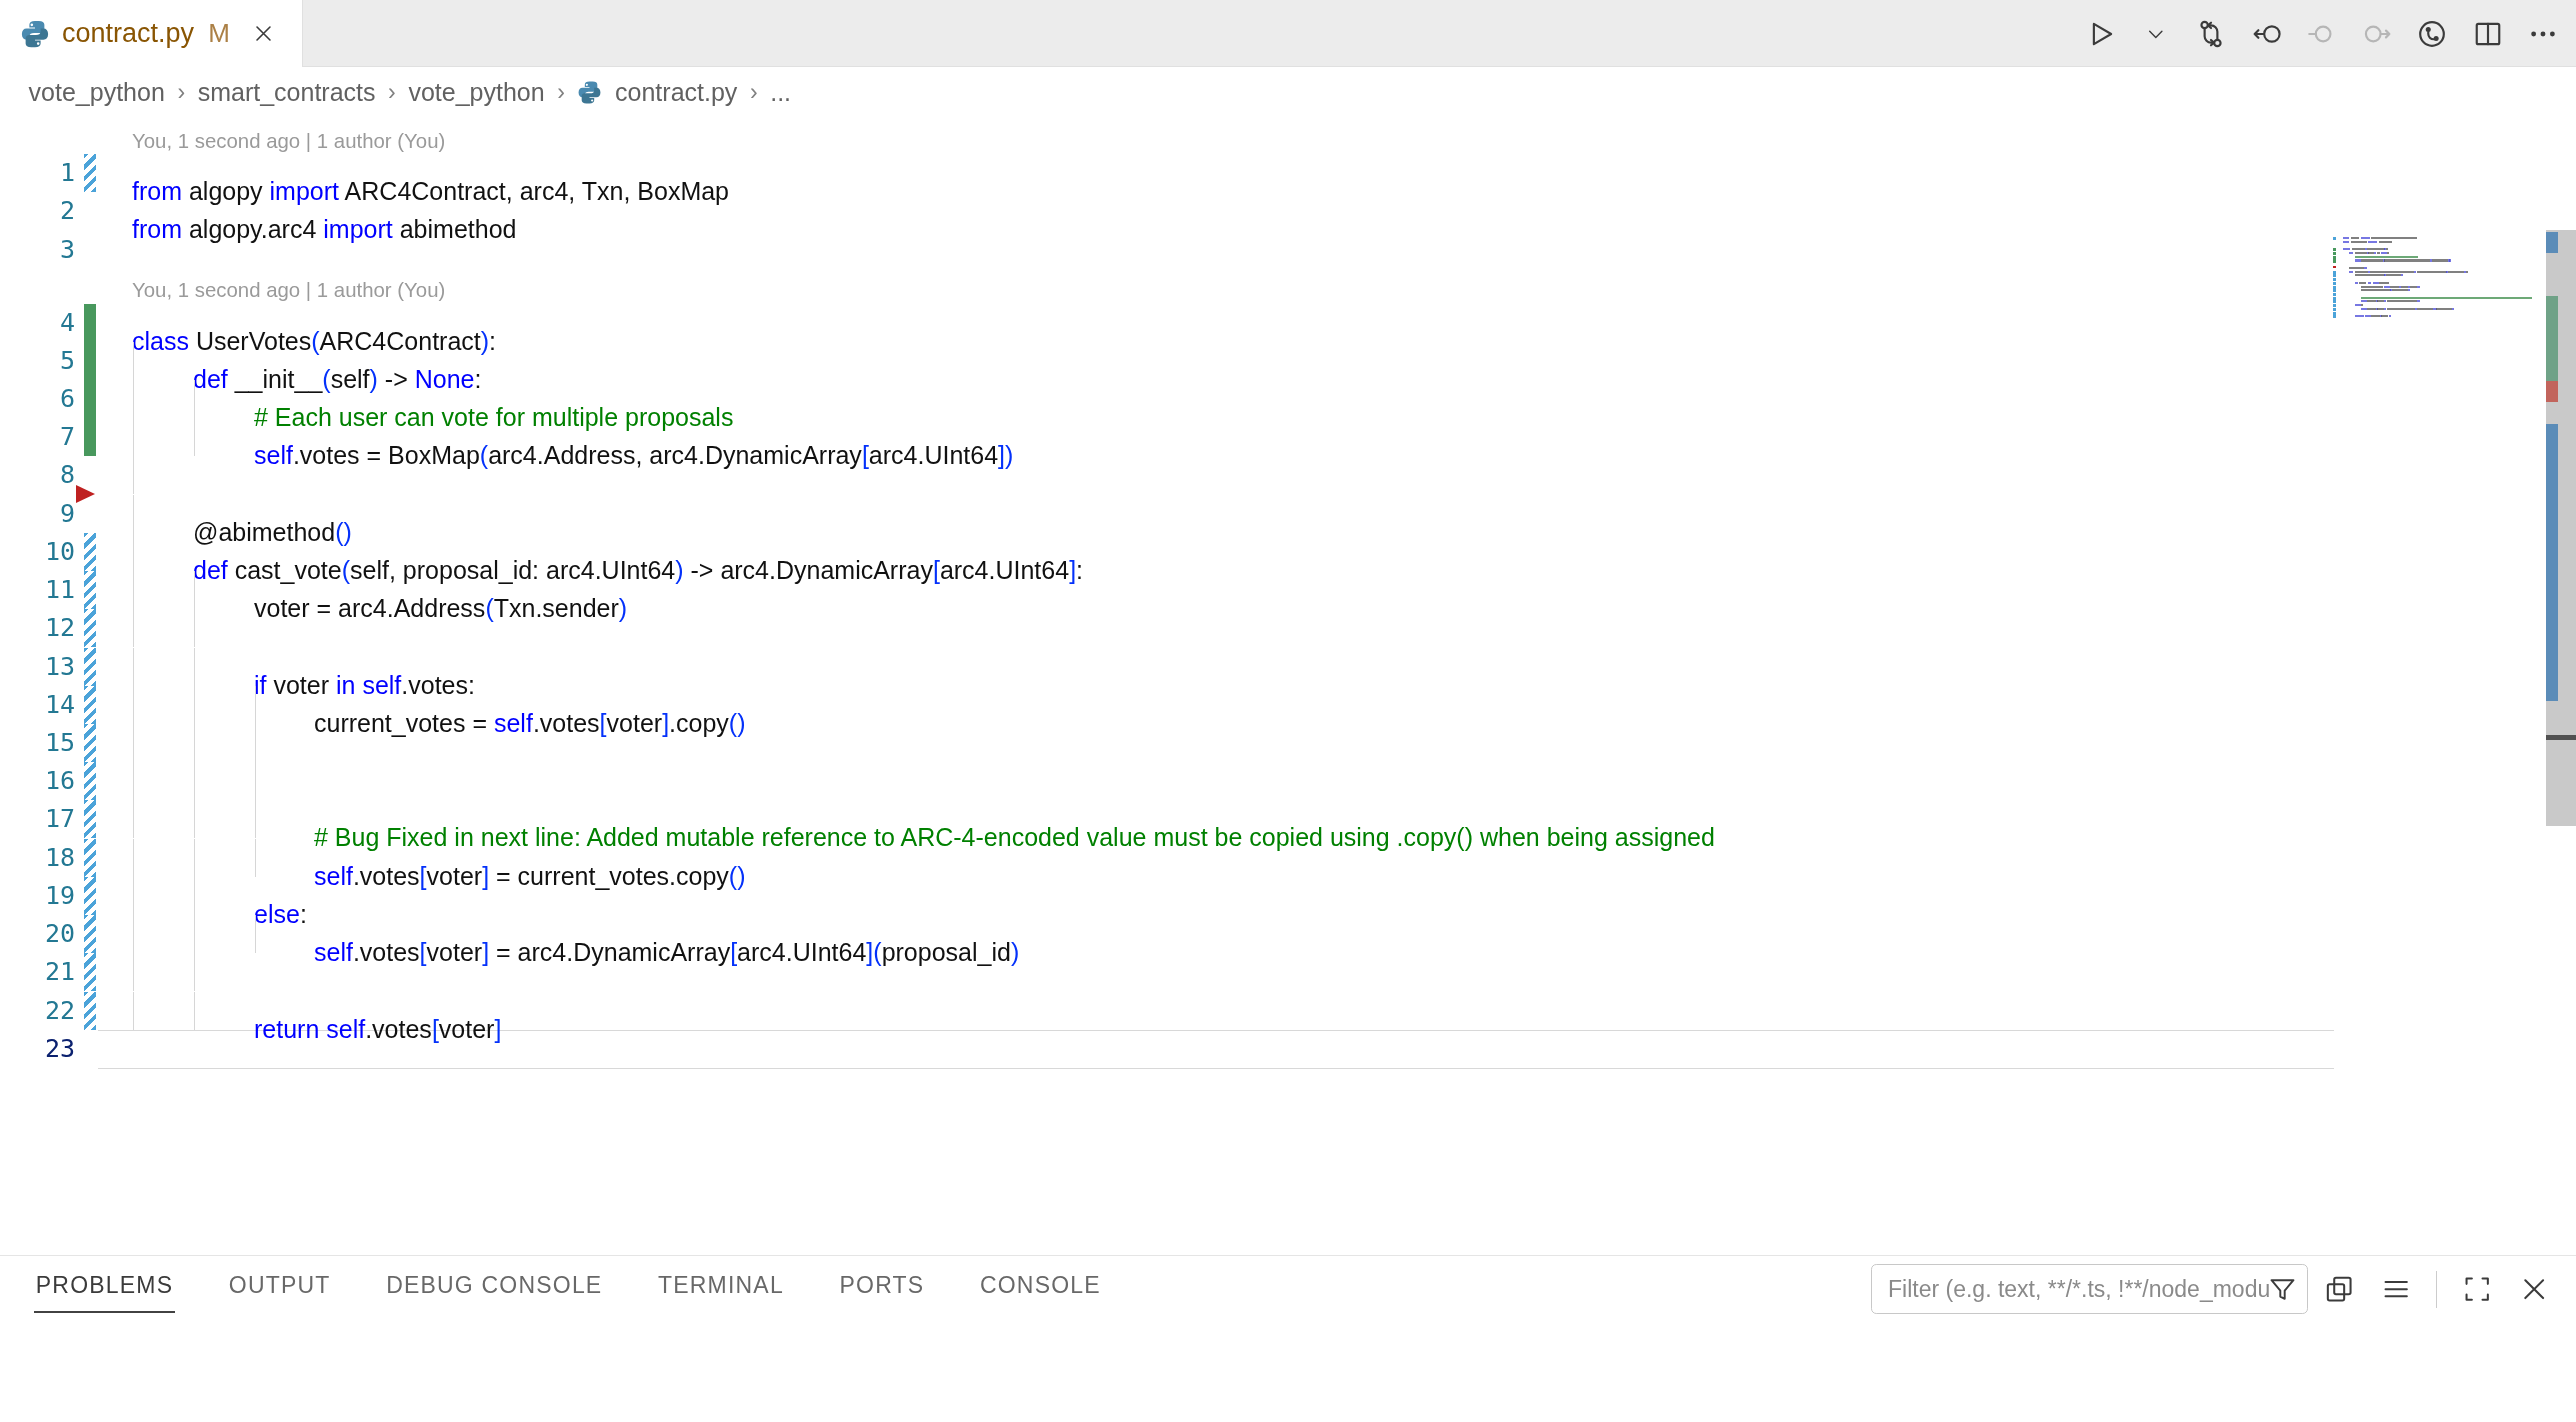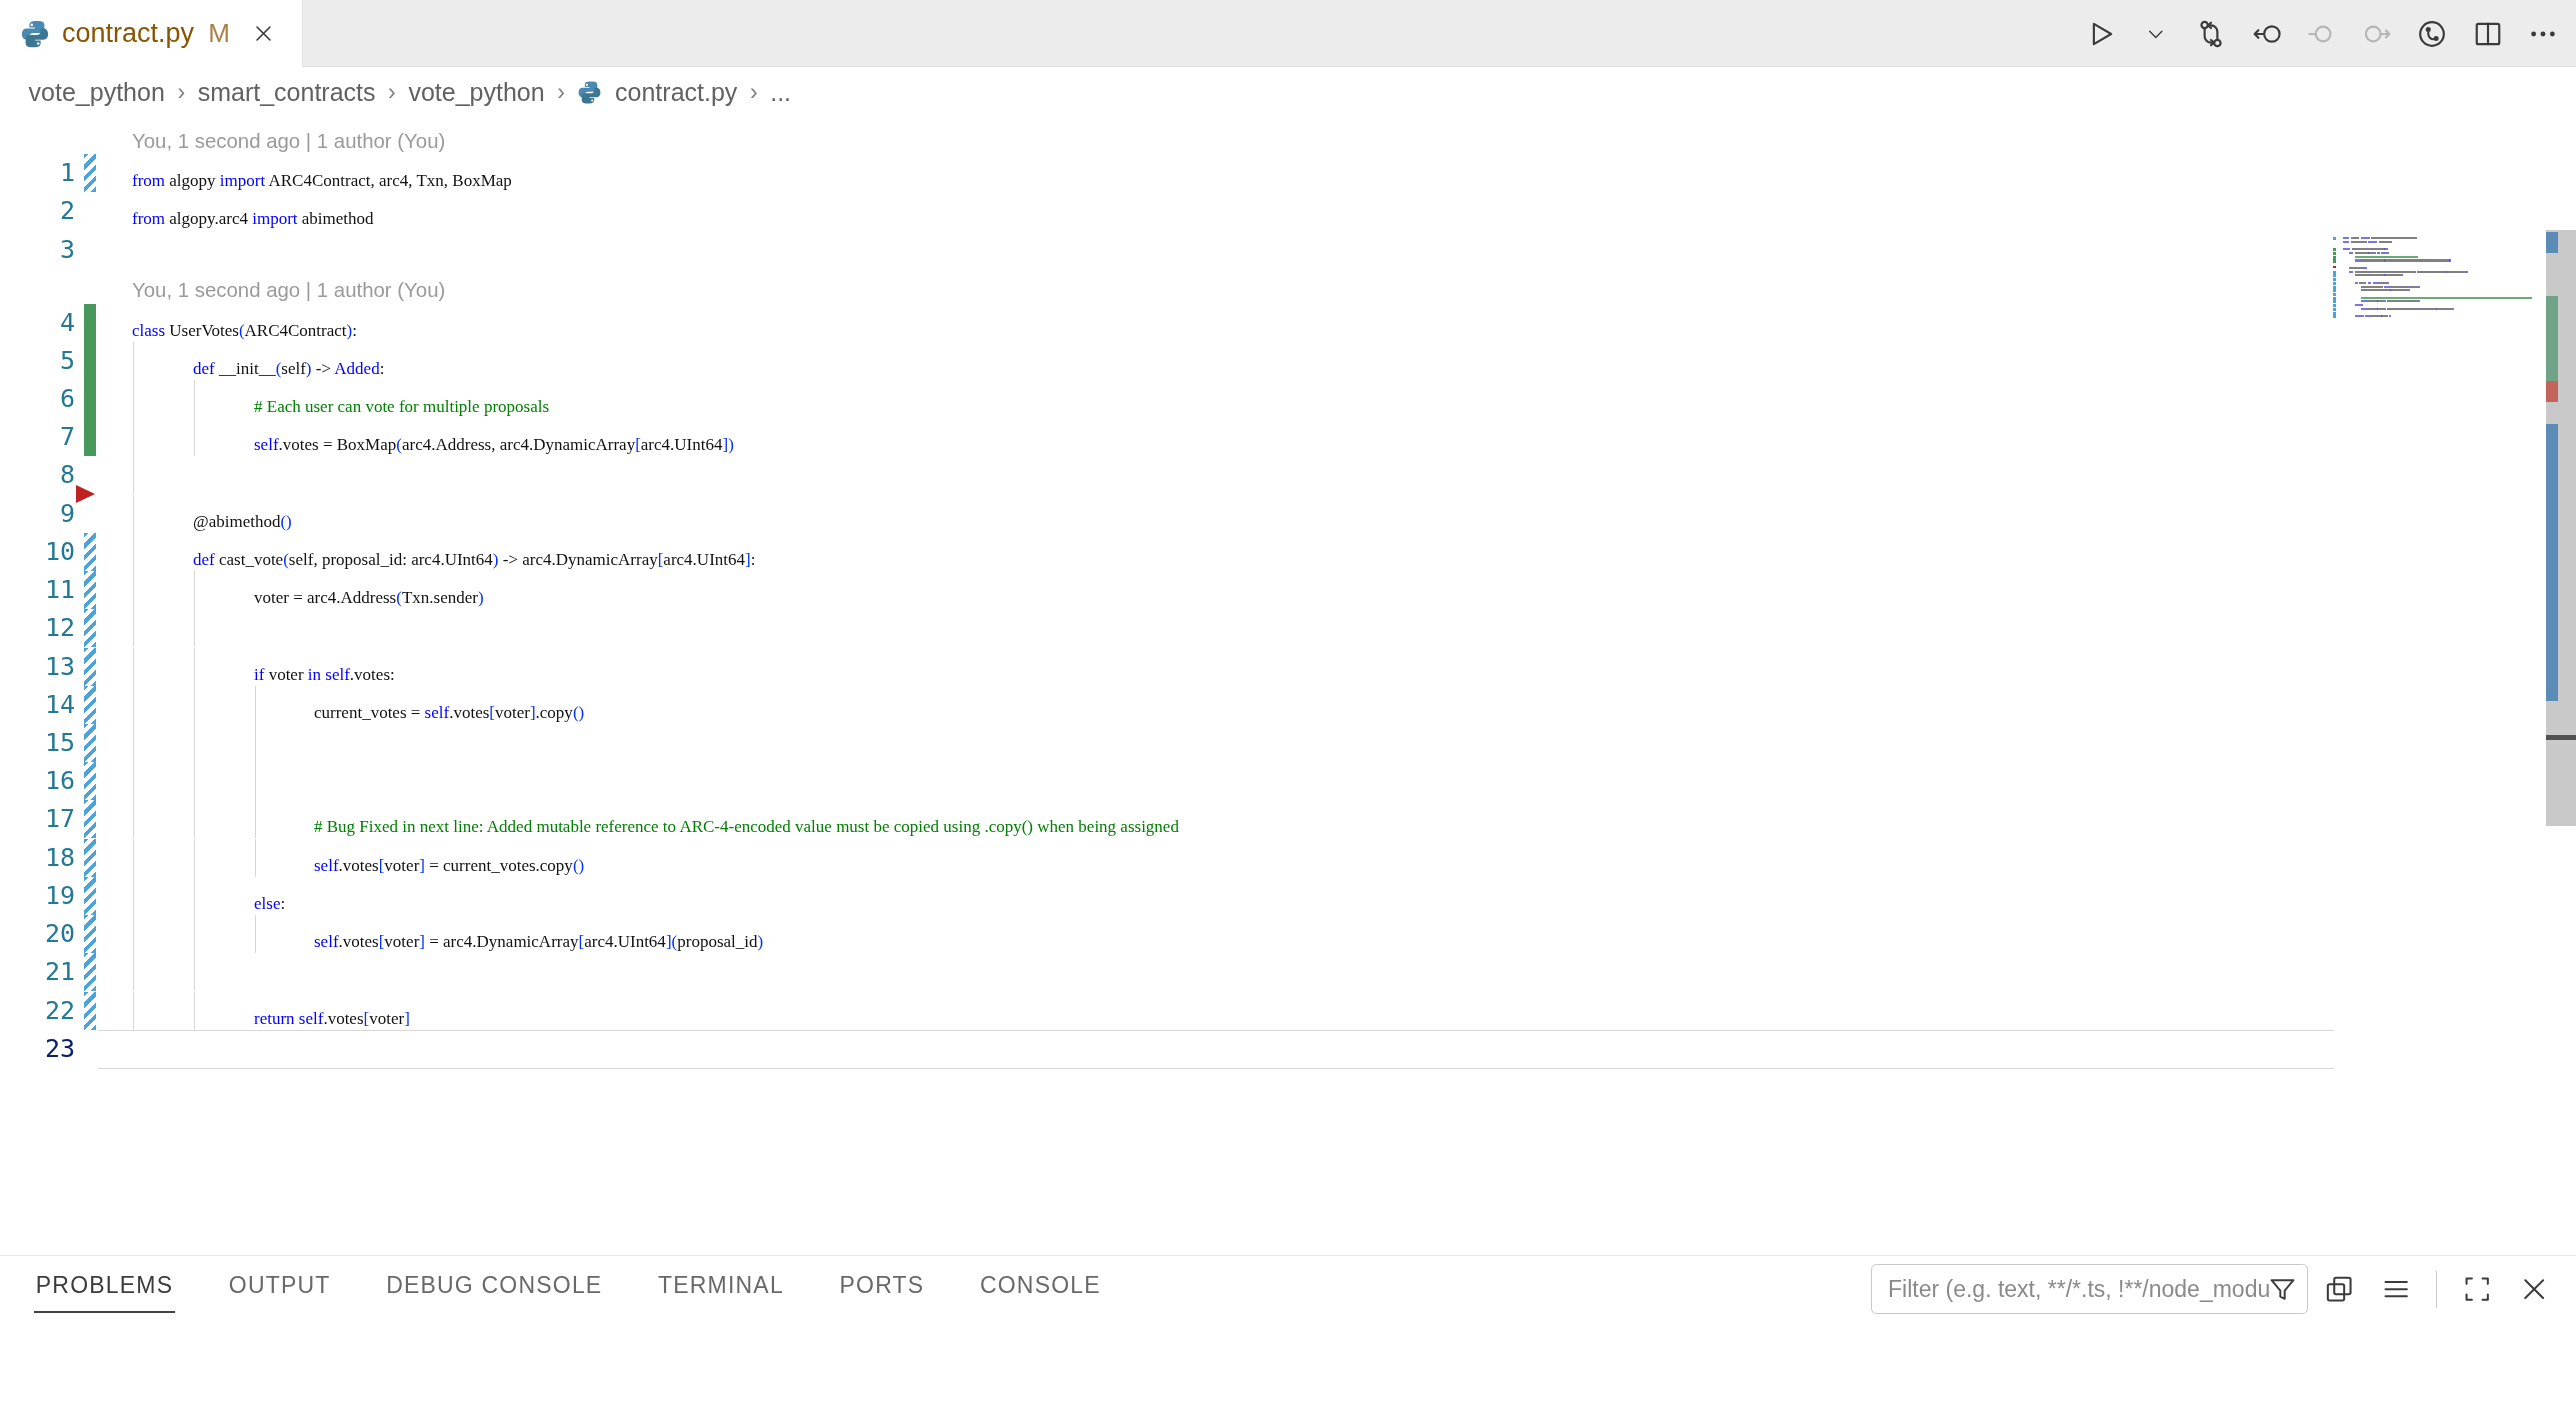--- a/index.html
+++ b/index.html
@@ -38,22 +38,22 @@
               display:flex; align-items:flex-end; padding-bottom:1.8px; cursor:pointer; }
   .ln { position:absolute; left:0; top:0; width:75px; height:38px; text-align:right;
         font-family:"DejaVu Sans Mono", monospace; font-size:25px; line-height:38px; color:#237893; }
   .ln.active { color:#0b216f; }
   .deco { position:absolute; left:84px; top:0; width:11.6px; height:38px; }
   .deco.added { background:#48985d; }
   .deco.modified { background:repeating-linear-gradient(315deg,#4ba3d9 0 3.6px, rgba(255,255,255,0) 3.6px 8px); }
   .del-tri { position:absolute; left:76px; top:-9.8px; width:0; height:0;
              border-top:9.8px solid transparent; border-bottom:9.8px solid transparent; border-left:19.6px solid #bf2121; }
   .guide { position:absolute; top:0; width:1.3px; height:38px; background:#d6d6d6; }
-  .codeline { position:absolute; left:132px; top:8px; height:38px; white-space:pre;
-              font-family:Liberation Serif, serif; font-size:17px; line-height:38px; }
+  .codeline { position:absolute; left:132px; top:18px; height:38px; white-space:pre;
+              font-family:Liberation Sans, sans-serif; font-size:25px; line-height:38px; }
   .tk-k { color:#0000ff; } .tk-b { color:#0431fa; } .tk-t { color:#111111; } .tk-c { color:#008000; }
   .current-line { position:absolute; left:98px; top:914px; width:2236px; height:39px;
                   border-top:1.8px solid #d8d8d8; border-bottom:1.8px solid #d8d8d8; }
 
   
   #minimap { position:absolute; left:2336px; top:121px; width:203px; height:107px; cursor:pointer; }
   .mm-bar { position:absolute; height:2.3px; }
   .mm-deco { position:absolute; left:-2.7px; width:2.7px; }
   #ruler { position:absolute; left:2546px; top:114px; width:30px; height:596px; background:#c9c9c9; }
   .rl { position:absolute; left:0; width:11.6px; }
@@ -192,21 +192,21 @@
         <div class="codelens" style="top: 153px;">You, 1 second ago | 1 author (You)</div>
         <div class="row" style="top: 188px;">
           <div class="ln">4</div>
           <div class="deco added"></div>
           <div class="codeline" style="left: 132px;"><span class="tk-k">class</span><span class="tk-t"> UserVotes</span><span class="tk-b">(</span><span class="tk-t">ARC4Contract</span><span class="tk-b">)</span><span class="tk-t">:</span></div>
         </div>
         <div class="row" style="top: 226px;">
           <div class="ln">5</div>
           <div class="deco added"></div>
           <div class="guide" style="left: 133px;"></div>
-          <div class="codeline" style="left: 193px;"><span class="tk-k">def</span><span class="tk-t"> __init__</span><span class="tk-b">(</span><span class="tk-t">self</span><span class="tk-b">)</span><span class="tk-t"> -&gt; </span><span class="tk-k">Added</span><span class="tk-t">:</span></div>
+          <div class="codeline" style="left: 193px;"><span class="tk-k">def</span><span class="tk-t"> __init__</span><span class="tk-b">(</span><span class="tk-t">self</span><span class="tk-b">)</span><span class="tk-t"> -&gt; </span><span class="tk-k">None</span><span class="tk-t">:</span></div>
         </div>
         <div class="row" style="top: 264px;">
           <div class="ln">6</div>
           <div class="deco added"></div>
           <div class="guide" style="left: 133px;"></div>
           <div class="guide" style="left: 194px;"></div>
           <div class="codeline" style="left: 254px;"><span class="tk-c"># Each user can vote for multiple proposals</span></div>
         </div>
         <div class="row" style="top: 302px;">
           <div class="ln">7</div>

